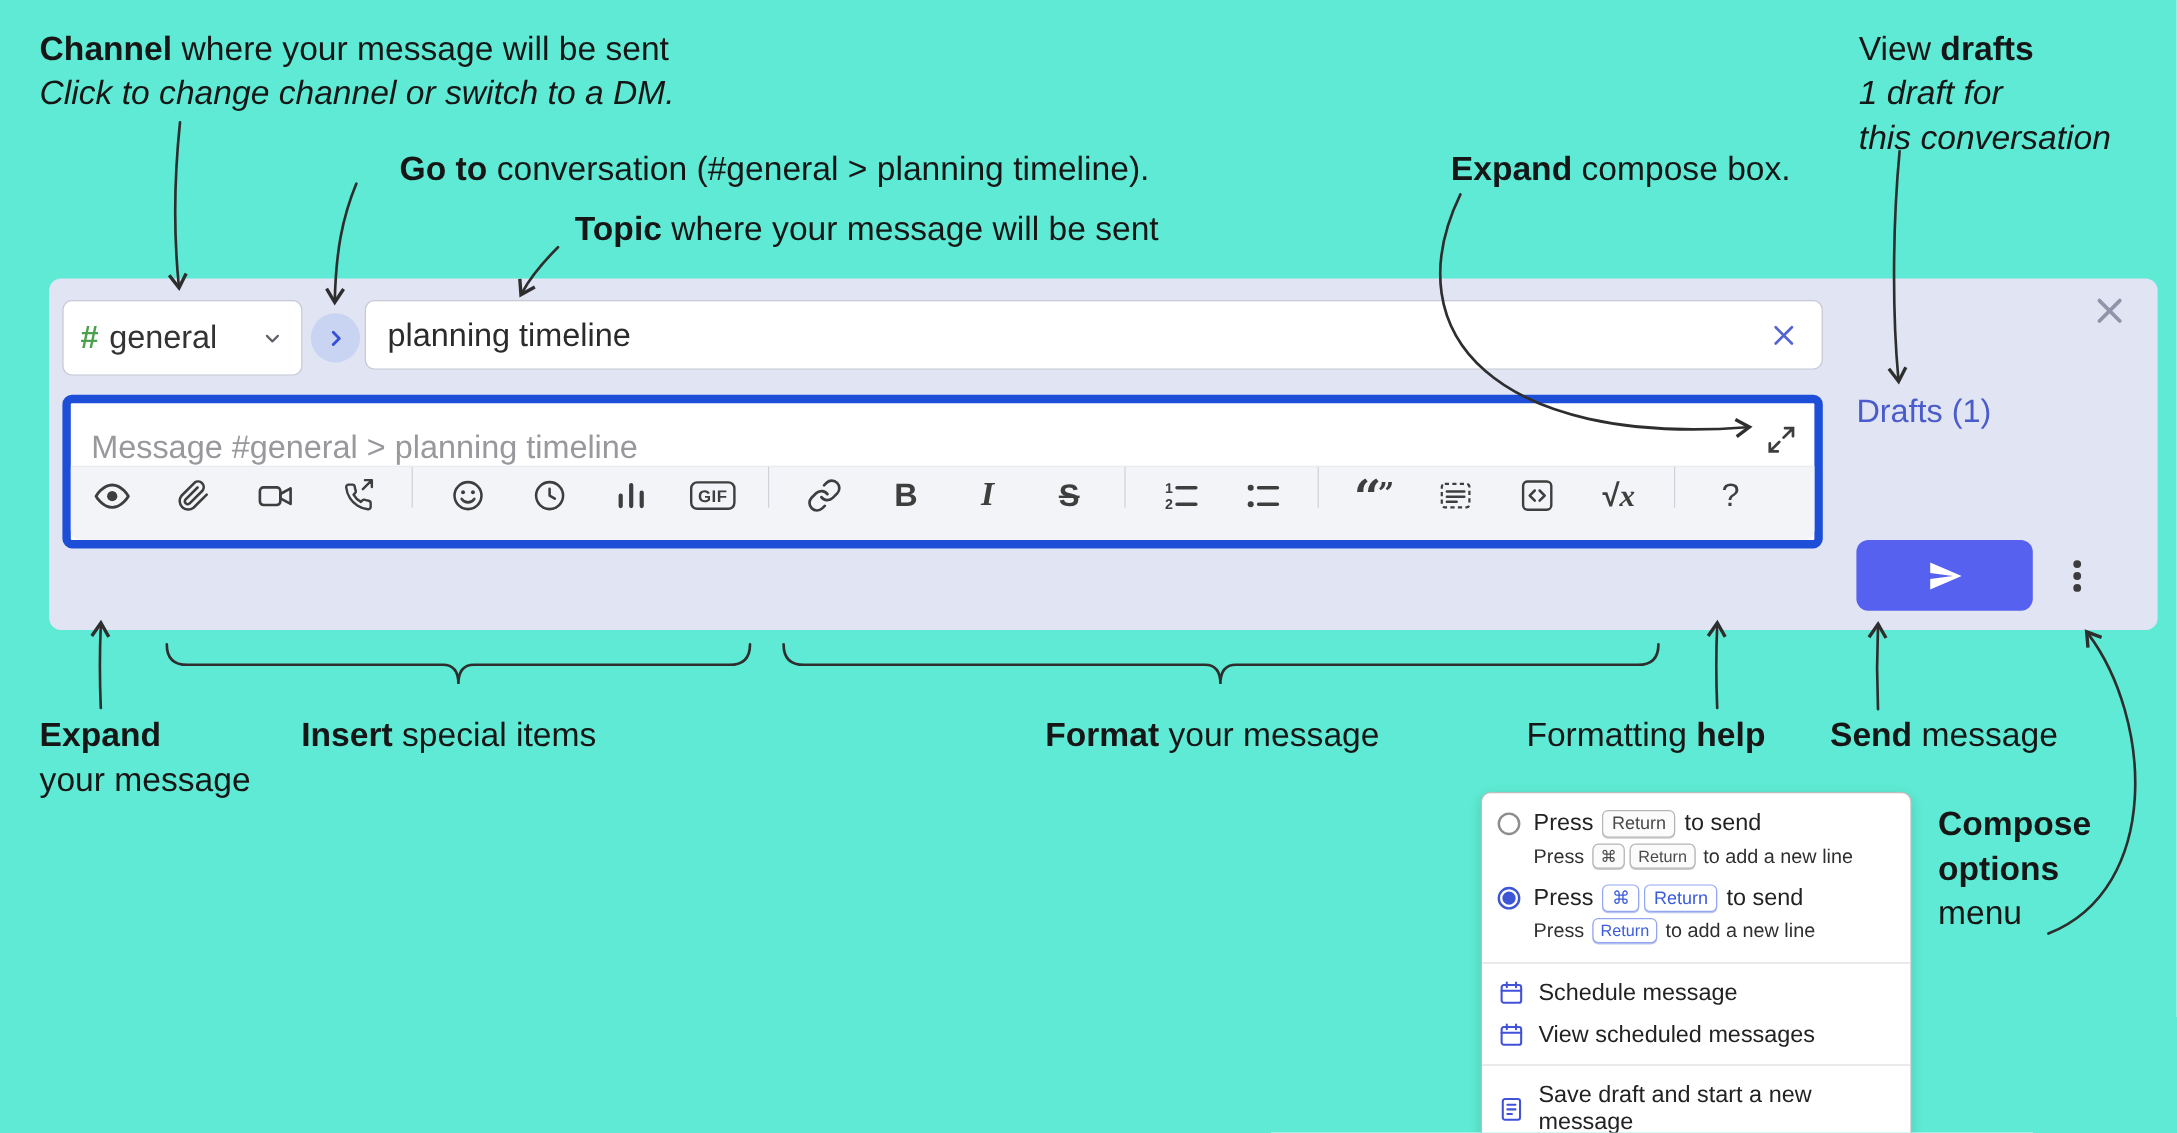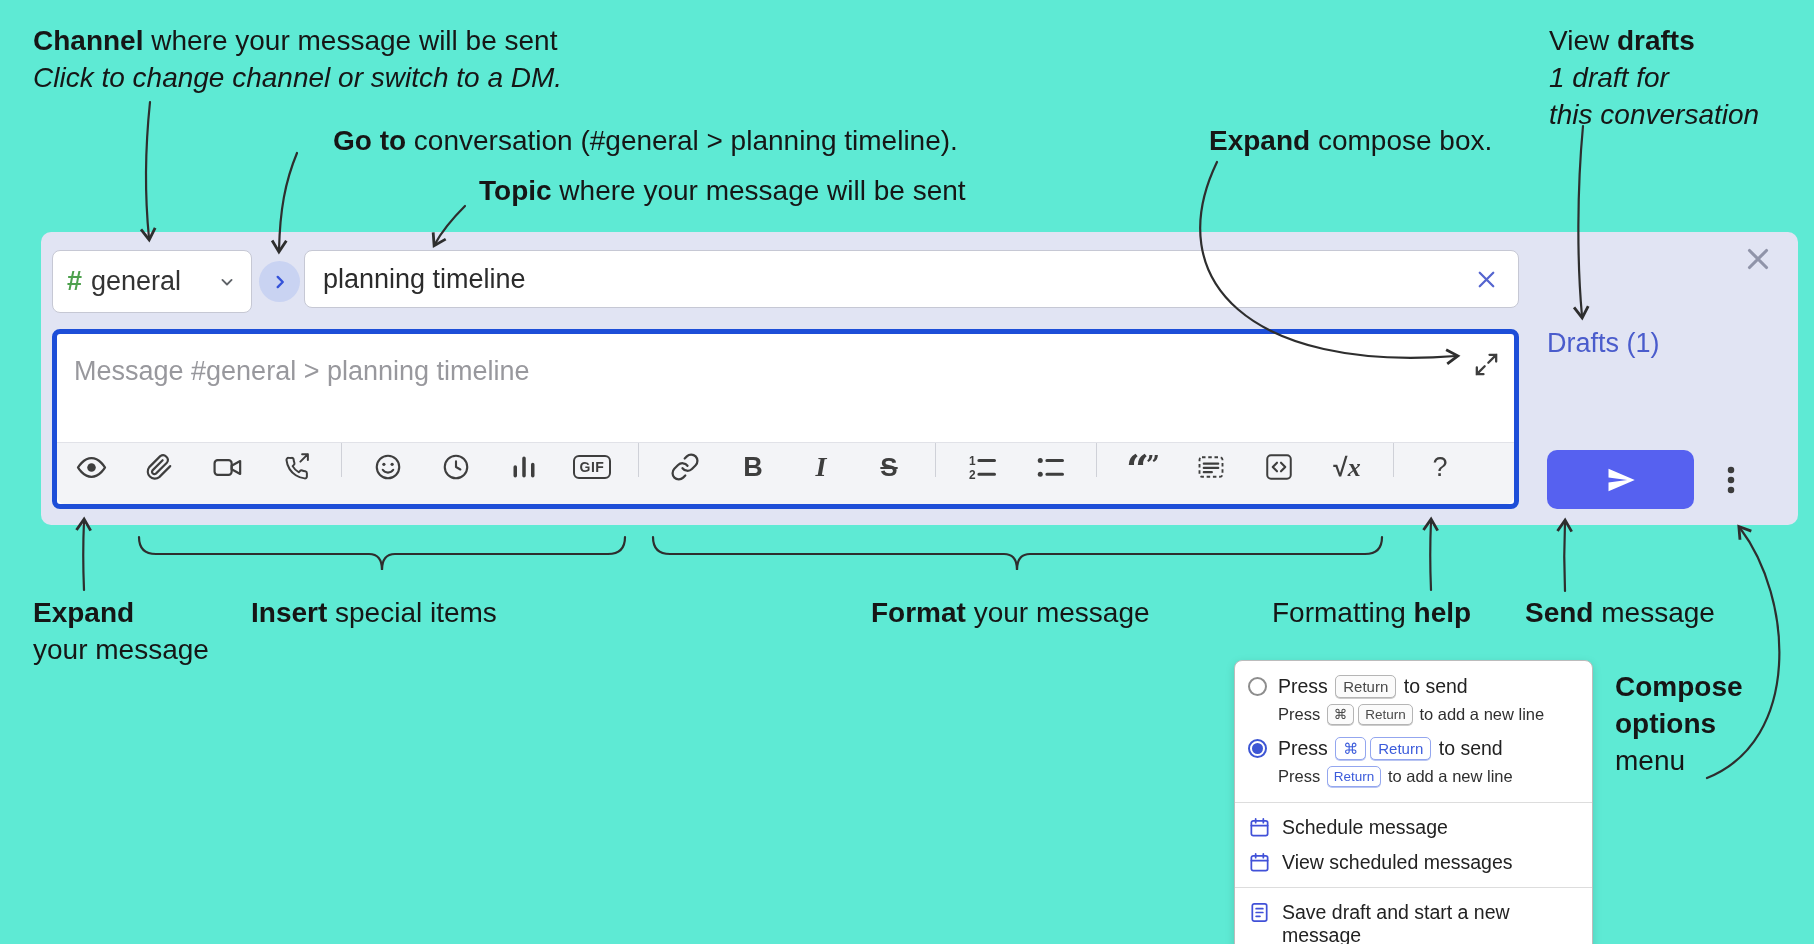--- a/index.html
+++ b/index.html
@@ -18,22 +18,22 @@
          display:flex;align-items:center;box-sizing:border-box;}
   .channel-select{left:11px;top:18px;width:200px;height:63px;padding:0 14px;gap:9px;cursor:pointer;}
   .hash{color:var(--color-hash,#4da14d);font-weight:700;font-size:27px;}
   .chname{font-size:27px;color:#333;}
   .chev-dn{margin-left:auto;color:#5f6368;}
   .goto-btn{position:absolute;left:218px;top:29px;width:41px;height:41px;border-radius:50%;
             background:var(--color-goto_bg,#c9d3f2);border:none;display:flex;align-items:center;
             justify-content:center;color:var(--color-goto_fg,#3452d9);cursor:pointer;padding:0;}
   .topic-field{left:263px;top:18px;width:1215px;height:58px;padding:0 18px;font-size:27px;color:#2b2b2b;}
   .topic-clear{margin-left:auto;color:var(--color-topic_clear,#5565cf);cursor:pointer;display:flex;}
-  .message-box{position:absolute;left:11px;top:97px;width:1467px;height:180px;background:#fff;
-               border:5px solid #1d4ed8;border-radius:8px;box-sizing:border-box;}
+  .message-box{position:absolute;left:11px;top:97px;width:1467px;height:128px;background:#fff;
+               border:7px solid #1d4ed8;border-radius:8px;box-sizing:border-box;}
   .placeholder{position:absolute;left:17px;top:22px;font-size:27px;color:#98989d;}
   .expand-btn{position:absolute;right:13px;top:16px;color:#3e3e3e;cursor:pointer;background:none;border:none;padding:0;display:flex;}
   .toolbar{position:absolute;left:0;right:0;bottom:0;height:61px;background:#f3f4f7;
            border-top:1px solid #e1e2e8;border-radius:0 0 8px 8px;display:flex;align-items:flex-start;padding:0;}
   .tb{width:48px;height:48px;margin:0 10px;display:flex;align-items:center;justify-content:center;
       background:none;border:none;padding:0;color:#3e3e3e;cursor:pointer;flex:none;}
   .tb-div{width:1px;height:34px;background:#cfd1d8;margin:0 12px;flex:none;}
   .gif-badge{border:2.2px solid currentColor;border-radius:6px;font-size:14px;font-weight:700;
              padding:2px 5px;letter-spacing:.5px;line-height:16px;}
   .txt-b{font-size:27px;font-weight:800;}
@@ -63,21 +63,21 @@
   .radio.sel{border-color:var(--color-radio,#3d56d4);}
   .radio.sel::after{content:"";position:absolute;inset:2px;background:var(--color-radio,#3d56d4);border-radius:50%;}
   .p-text{line-height:27px;}
   .p-sub{padding:1px 13px 7px 43px;font-size:16.5px;color:#2f2f2f;line-height:23px;}
   kbd.key{display:inline-block;border:1px solid #b5b5b5;border-radius:5px;background:#fbfbfb;
           padding:0 7px;font-family:inherit;font-size:15px;line-height:21px;color:#4a4a4a;
           box-shadow:0 1px 0 #ccc;margin:0 2px;vertical-align:1px;}
   .p-sub kbd.key{font-size:13.5px;line-height:19px;padding:0 6px;}
   kbd.key.blue{color:var(--color-kbd_blue,#3b5bdb);border-color:#93a6ef;background:#fff;box-shadow:0 1px 0 #b9c5f2;}
   .p-div{height:1px;background:#ddd;margin:7px 0;}
-  .p-item{display:flex;gap:11px;padding:6px 13px;cursor:pointer;font-size:19.5px;}
+  .p-item{display:flex;align-items:center;gap:11px;padding:6px 13px;cursor:pointer;font-size:19.5px;}
   .p-item svg{color:var(--color-popup_icon,#4151d8);flex:none;}
 
   
   .overlay{position:absolute;left:0;top:0;pointer-events:none;z-index:50;}
 </style>
 </head>
 <body>
 
 <div class="canvas">
 

